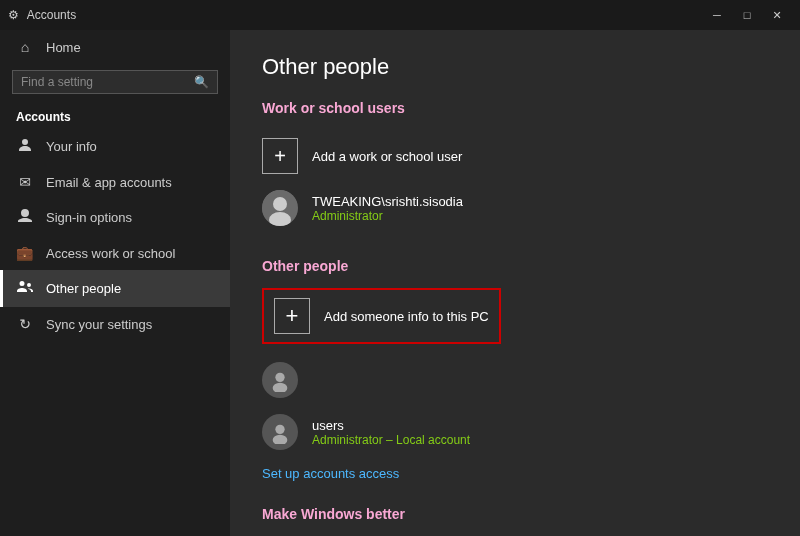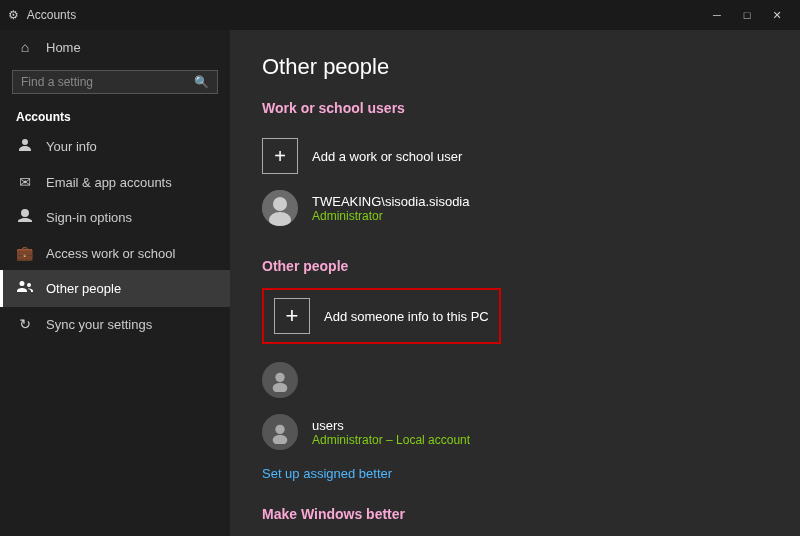--- a/index.html
+++ b/index.html
@@ -319,21 +319,21 @@
 
       <div class="user-item">
         <div class="avatar-img">
           <svg viewBox="0 0 36 36" style="width:36px;height:36px;">
               <circle cx="18" cy="18" r="18" fill="#6a6a6a"></circle>
               <circle cx="18" cy="14" r="7" fill="#ccc"></circle>
               <ellipse cx="18" cy="30" rx="11" ry="8" fill="#ccc"></ellipse>
             </svg>
         </div>
         <div class="user-info-text">
-          <div class="name">TWEAKING\sisodia.sisodia</div>
+          <div class="name">TWEAKING\srishti.sisodia</div>
           <div class="sub">Administrator</div>
         </div>
       </div>
     </div>
 
     <div class="section">
       <div class="section-title">Other people</div>
 
       
       <div class="add-person-row">
@@ -360,21 +360,21 @@
               <circle cx="18" cy="14" r="7" fill="#aaa"></circle>
               <ellipse cx="18" cy="30" rx="11" ry="8" fill="#aaa"></ellipse>
             </svg>
         </div>
         <div class="user-info-text">
           <div class="name">users</div>
           <div class="sub">Administrator – Local account</div>
         </div>
       </div>
 
-      <a class="link-text">Set up assigned better</a>
+      <a class="link-text">Set up accounts access</a>
     </div>
 
     <div class="section">
       <div class="section-title">Make Windows better</div>
 
     </div>
 
   </div>
 
 </div>

